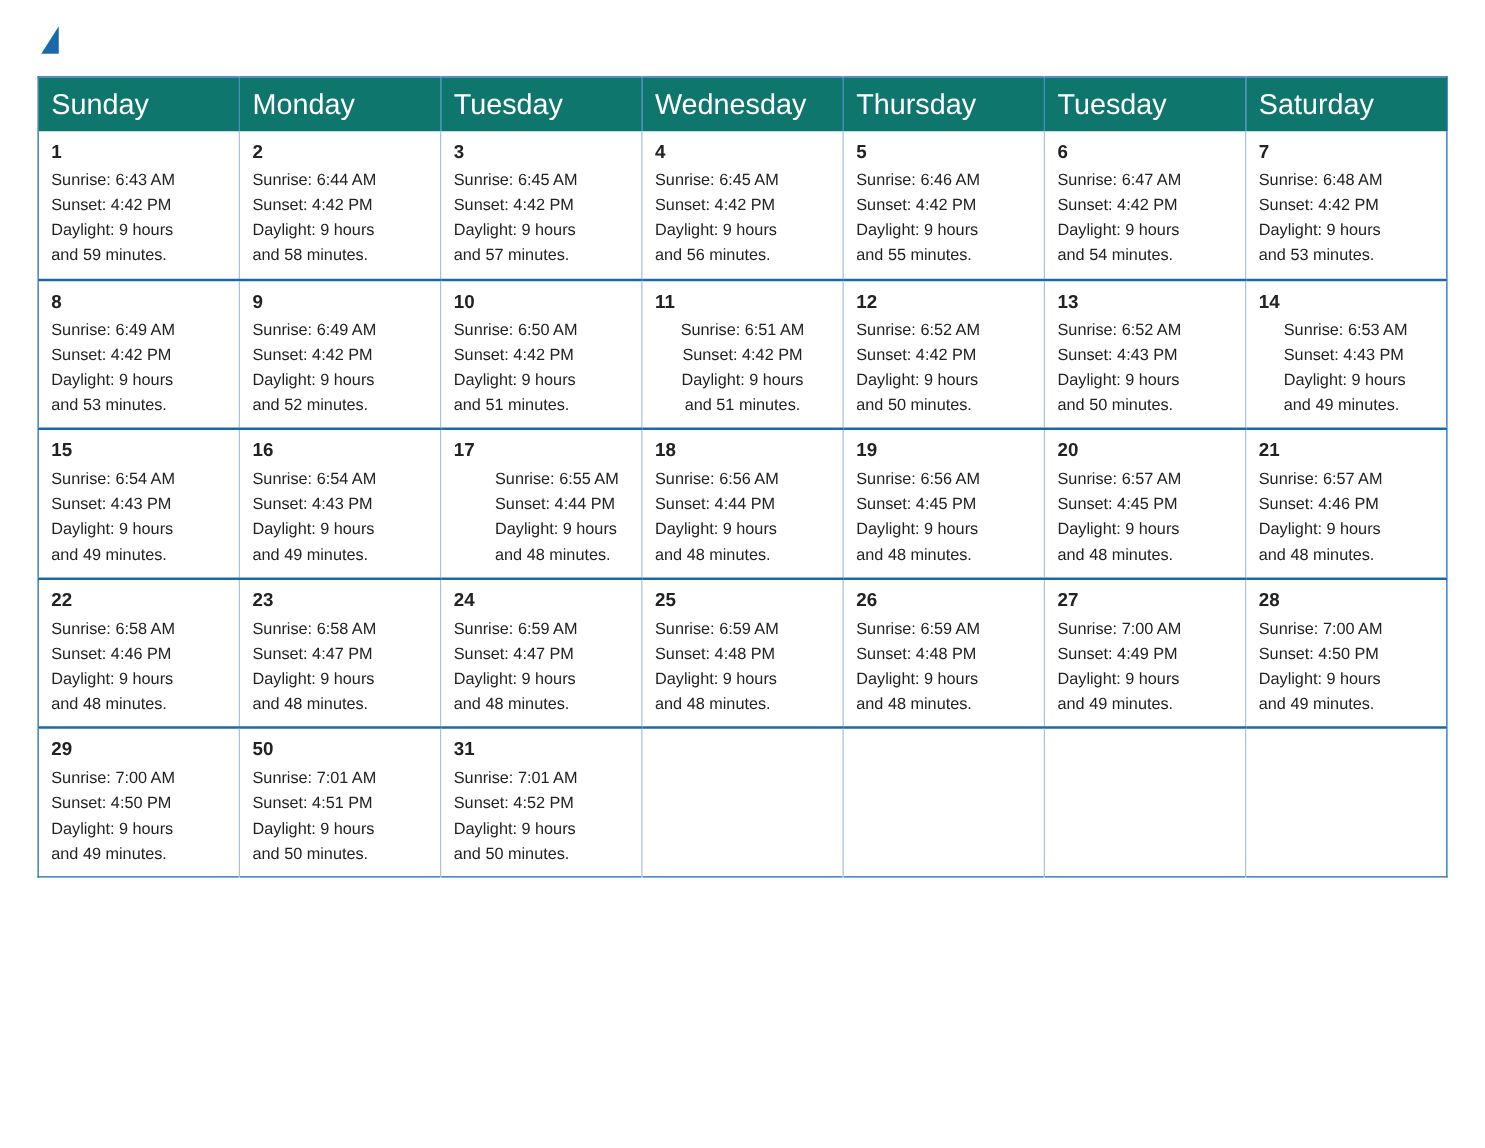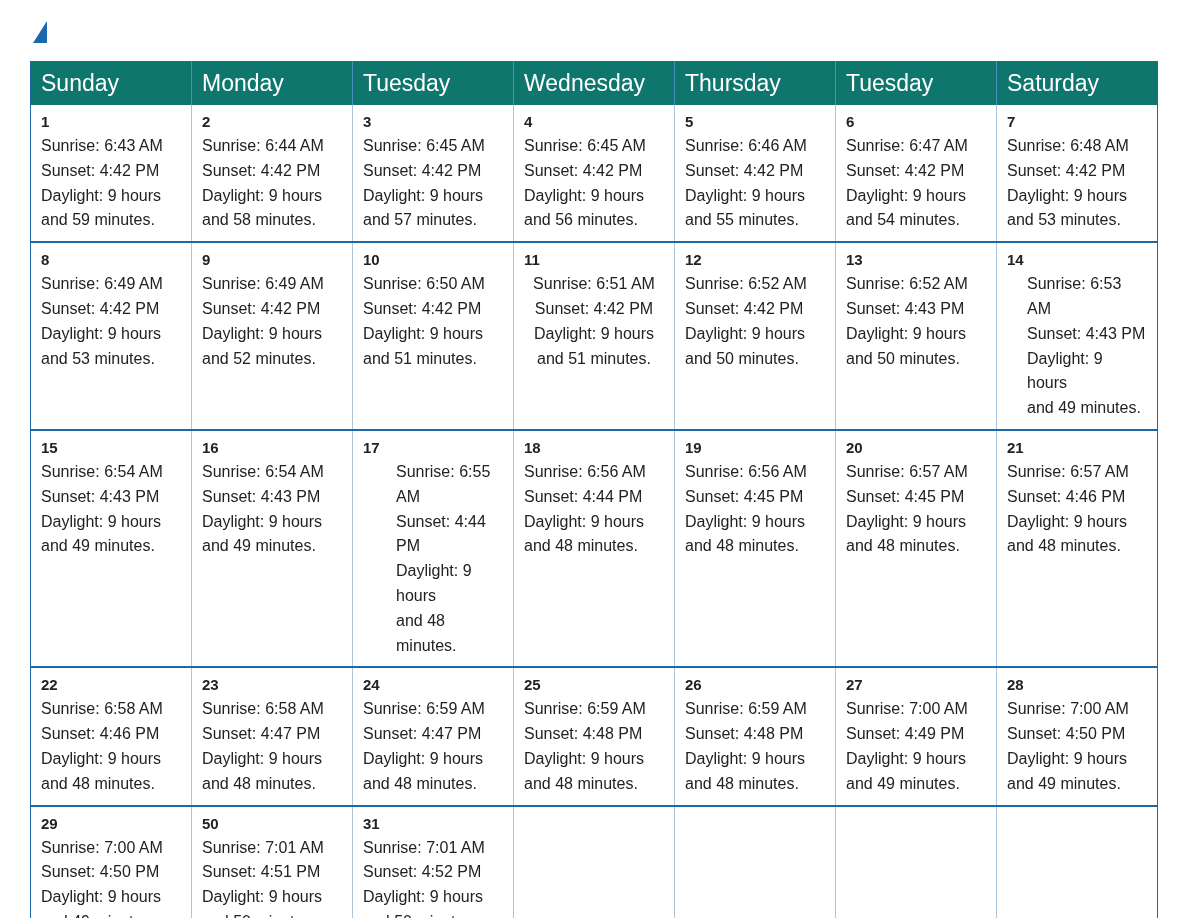--- a/index.html
+++ b/index.html
@@ -92,21 +92,21 @@
     .calendar tbody tr:last-child td {
       border-bottom: none;
     }
     .day-number {
       font-size: 15px;
       font-weight: bold;
       margin-bottom: 4px;
       display: block;
     }
     .day-info {
-      font-size: 16px;
+      font-size: 13px;
       line-height: 1.55;
       color: #222;
     }
     .empty {
       background: #fff;
     }
   </style>
 </head>
 <body>
 

